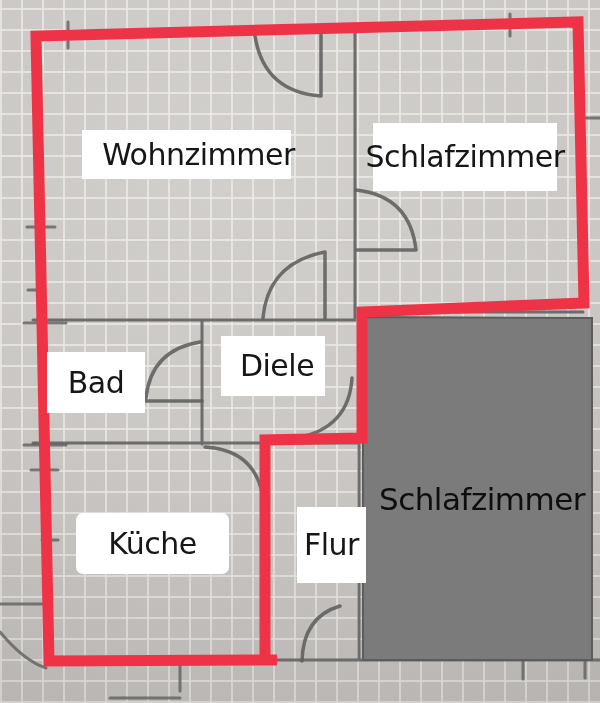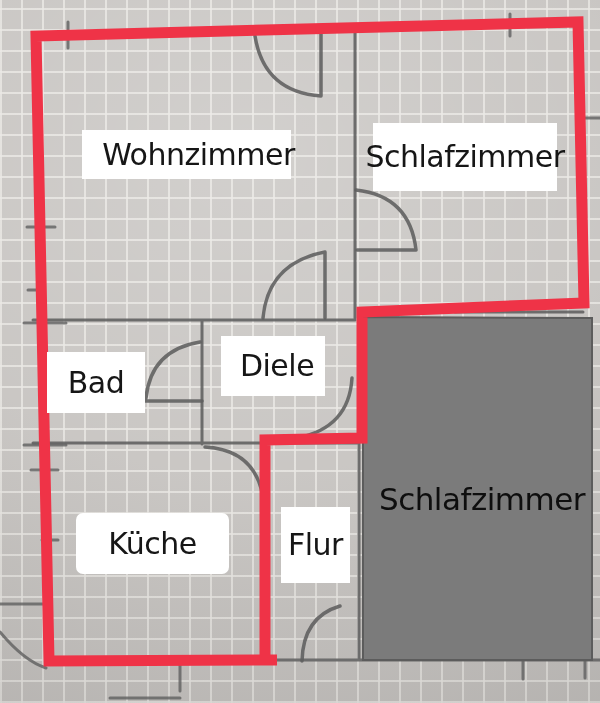--- a/index.html
+++ b/index.html
@@ -22,21 +22,21 @@
     display:flex; align-items:center; justify-content:center;
     font-size:30px; letter-spacing:-0.5px; white-space:nowrap;
     line-height:1;
   }
   .room-label.on-gray { background:transparent; color:#0e0e0e; font-size:31px; }
   .lbl-wohnzimmer   { left:82px;  top:130px; width:185px; height:49px;padding-left:24px; }
   .lbl-schlafzimmer { left:373px; top:123px; width:184px; height:68px; }
   .lbl-bad          { left:47px;  top:352px; width:98px;  height:61px; }
   .lbl-diele        { left:221px; top:336px; width:96px;  height:60px;padding-left:8px; }
   .lbl-kueche       { left:76px;  top:513px; width:153px; height:61px;border-radius:7px; }
-  .lbl-flur         { left:281px; top:507px; width:69px;  height:76px; }
+  .lbl-flur         { left:297px; top:507px; width:69px;  height:76px; }
   .lbl-hauptwohnung { left:378px; top:470px; width:208px; height:58px; }
 </style>
 </head>
 <body>
 
 <div class="stage">
 
   <div class="paper"></div>
 
   <svg class="plan-svg" width="600" height="703" viewBox="0 0 600 703">

